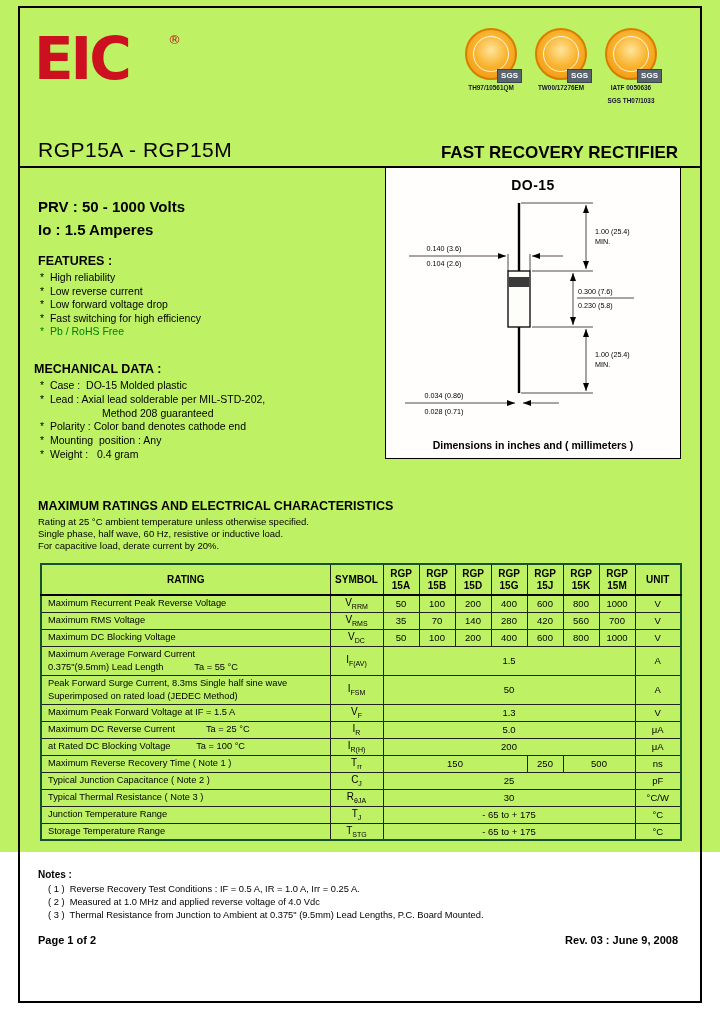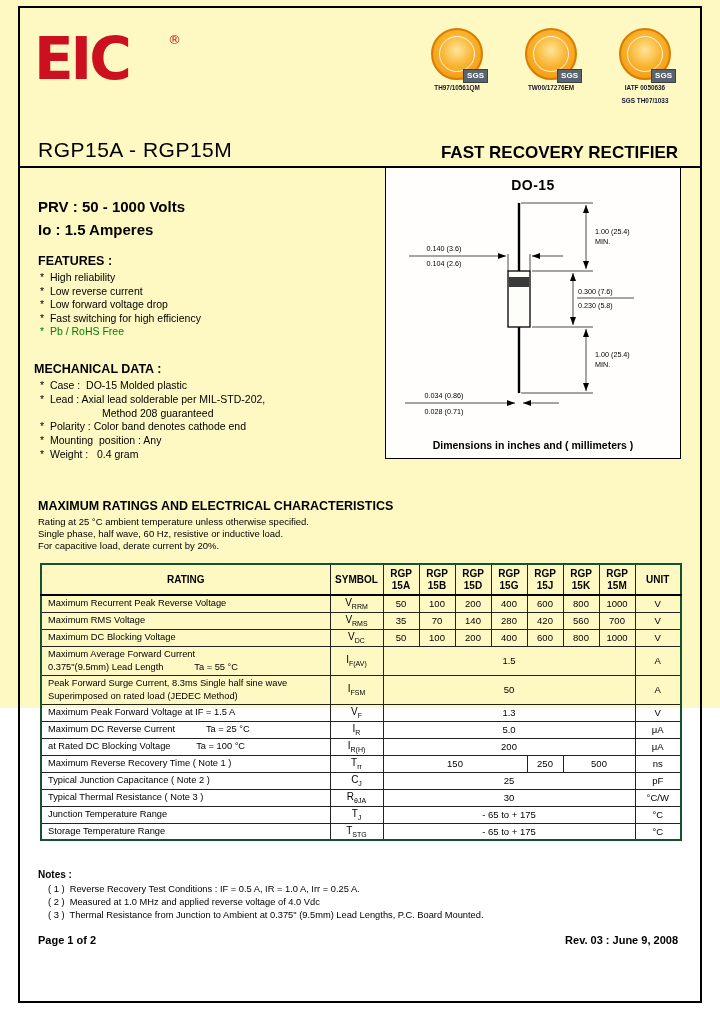--- a/index.html
+++ b/index.html
@@ -1,25 +1,25 @@
 <!DOCTYPE html>
 <html><head>
 <meta charset="utf-8">
 <style>
   * { margin:0; padding:0; box-sizing:border-box; }
   html,body { background:#ffffff; }
   body { width:720px; height:1012px; overflow:hidden; }
-  .sheet { position:relative; width:720px; height:708px; background:#fef9c3;
+  .sheet { position:relative; width:720px; height:852px; background:#bef264;
            font-family:"Liberation Sans", sans-serif; color:#000; }
   .frame { position:absolute; left:18px; top:6px; width:684px; height:997px;
            border:2px solid #000; }
 
   
   .logo { position:absolute; left:34px; top:26px; }
-  .badges { position:absolute; left:422px; top:28px; display:flex; gap:24px; }
+  .badges { position:absolute; left:456px; top:28px; display:flex; }
   .badge { width:70px; text-align:center; }
   .badge-circle { position:relative; width:52px; height:52px; margin:0 auto; border-radius:50%;
       background:radial-gradient(circle at 50% 42%, #ffe49a 0%, #f9b32e 45%, #ef8d06 100%);
       border:2px solid #d97d00; }
   .badge-circle::before { content:""; position:absolute; inset:6px; border-radius:50%;
       border:1px solid rgba(255,255,255,.85); }
   .badge-sgs { position:absolute; right:-7px; bottom:-5px; background:#59646e; color:#fff;
       font-weight:bold; font-size:8px; padding:2px 3px; line-height:1; border:1px solid #39434a; }
   .badge-cap { font-size:6.4px; margin-top:4px; line-height:1.35; font-weight:bold; color:#14142e; }
 

